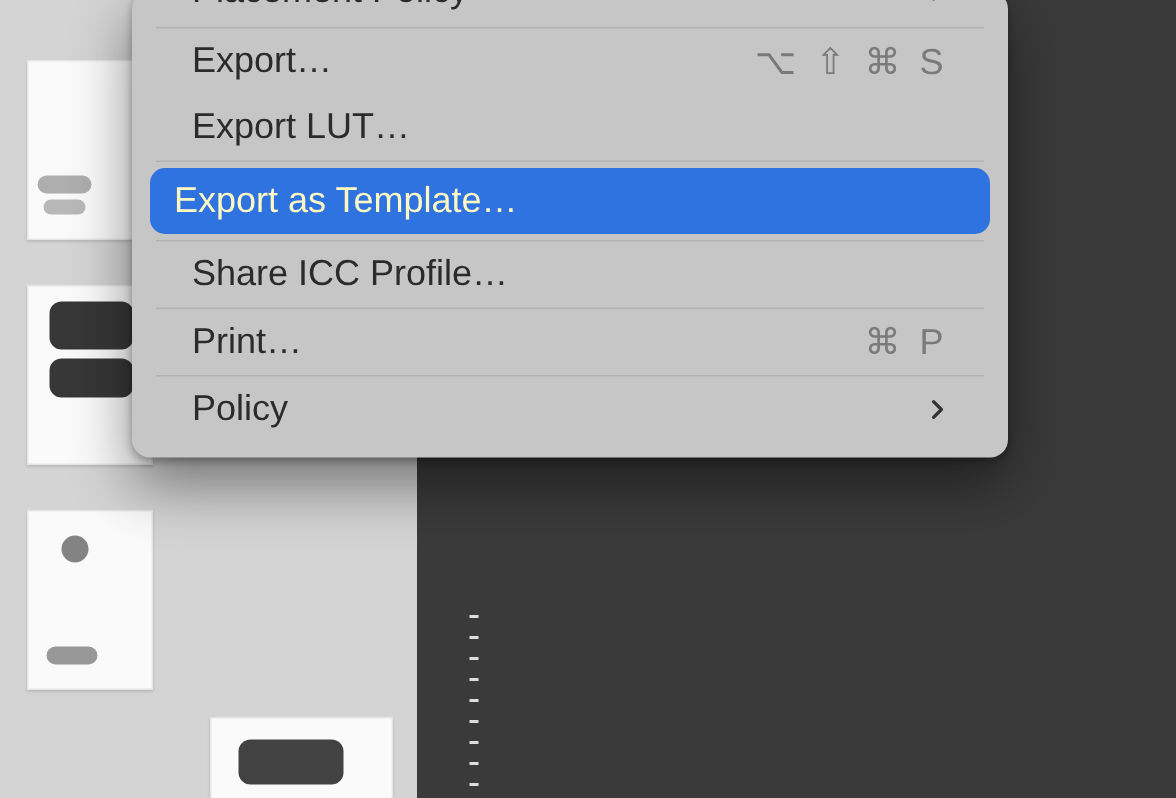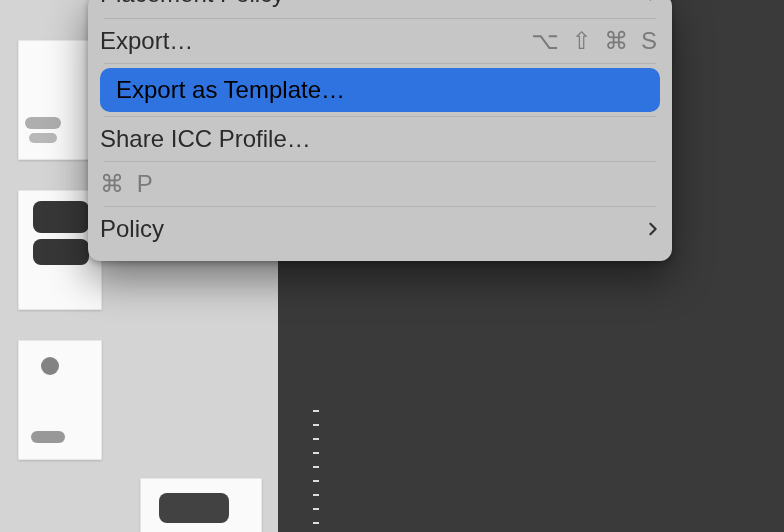--- a/index.html
+++ b/index.html
@@ -77,21 +77,21 @@
     overflow: hidden;
   }
   .menu-inner {
     padding: 0 0;
   }
   .menu-item {
     position: relative;
     display: flex;
     align-items: center;
     height: 44px;
-    padding: 0 12px;
+    padding: 0 40px;
     font-size: 24px;
     color: #2b2b2b;
     cursor: default;
   }
   .menu-item.tall { height: 48px; }
   .menu-item .label { flex: 1; }
   .menu-item .shortcut {
     font-size: 24px;
     color: #7a7a7a;
     letter-spacing: 3px;
@@ -111,21 +111,21 @@
     background: #b2b2b2;
   }
   .menu-item.highlight {
     background: #2f73e0;
     color: #ffffff;
     border-radius: 10px;
     margin: 4px 12px;
     padding: 0 16px;
     height: 44px;
   }
-  .menu-item.highlight .label { color: #000000; }
+  .menu-item.highlight .label { color: #fef9c3; }
 
   .chevron svg { display: block; }
 
   
 </style>
 </head>
 <body>
 
 <div class="backdrop">
   <div class="thumb-strip">
@@ -173,36 +173,40 @@
         </span>
       </div>
 
       <div class="menu-sep"></div>
 
       <div class="menu-item">
         <span class="label">Export…</span>
         <span class="shortcut">⌥ ⇧ ⌘ S</span>
       </div>
 
+      <div class="menu-item">
+        <span class="label">Export LUT…</span>
+      </div>
 
       <div class="menu-sep"></div>
 
       <div class="menu-item highlight">
         <span class="label">Export as Template…</span>
       </div>
 
       <div class="menu-sep"></div>
 
       <div class="menu-item">
         <span class="label">Share ICC Profile…</span>
       </div>
 
       <div class="menu-sep"></div>
 
       <div class="menu-item">
+        <span class="label">Print…</span>
         <span class="shortcut">⌘ P</span>
       </div>
 
       <div class="menu-sep"></div>
 
       <div class="menu-item">
         <span class="label">Policy</span>
         <span class="chevron">
           <svg viewBox="0 0 16 16" width="14" height="14">
               <path d="M5 2l6 6-6 6" fill="none" stroke="#333" stroke-width="2.5" stroke-linecap="round" stroke-linejoin="round"></path>

